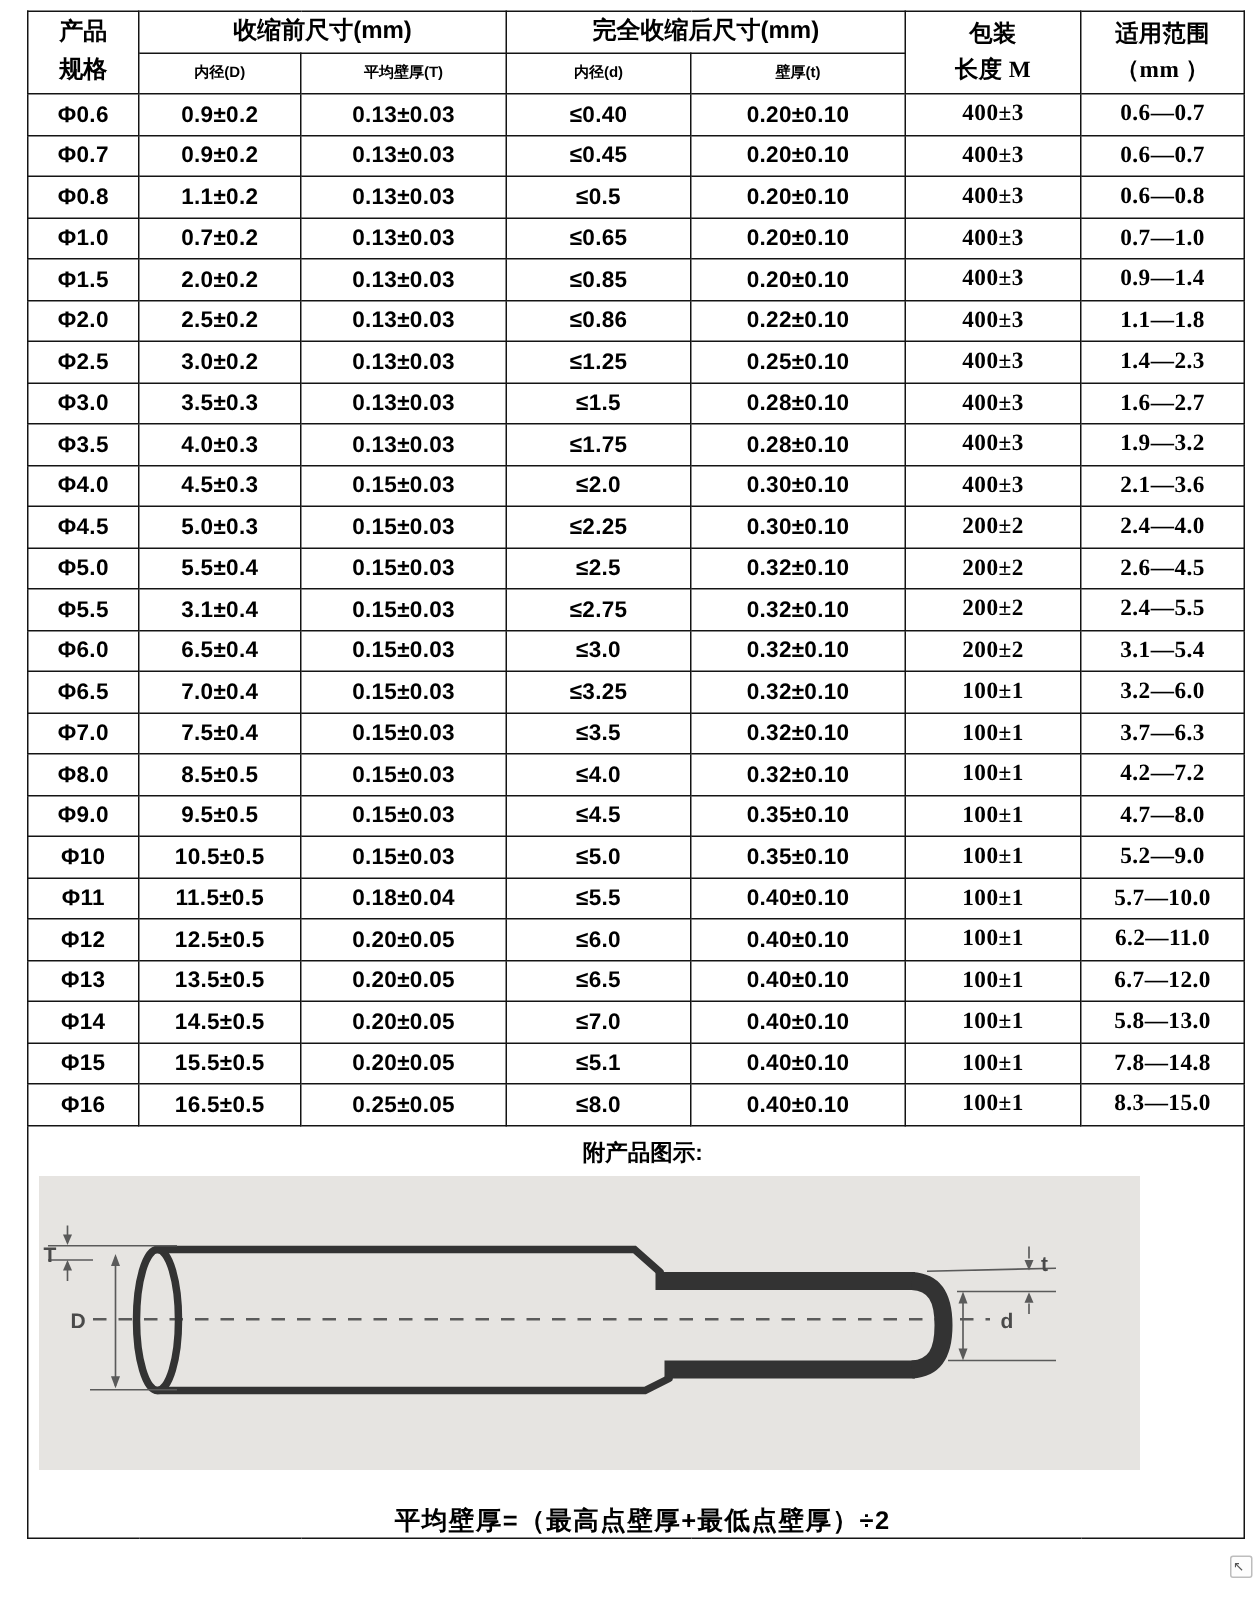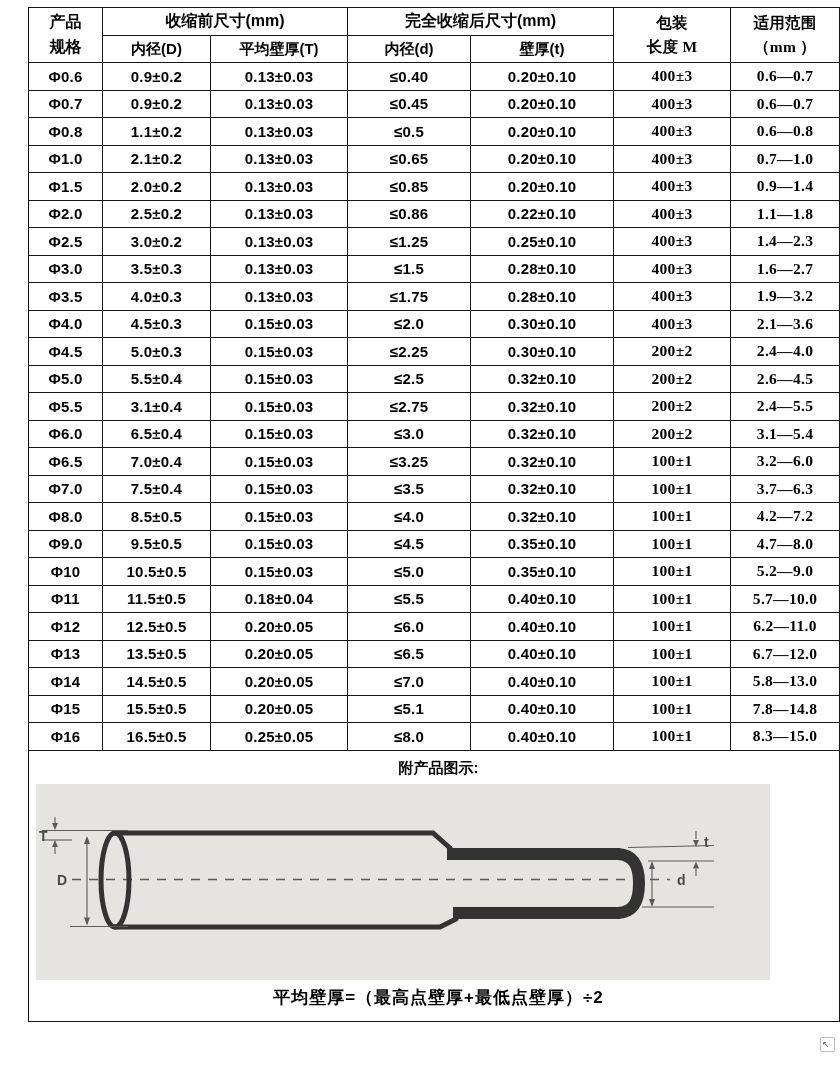--- a/index.html
+++ b/index.html
@@ -2,40 +2,40 @@
 <html style="--text: #000000; --border: #141414; --panel_bg: #e6e4e1; --tube: #333333; --dim: #5a5a5a;"><head>
 <meta charset="utf-8">
 <style>
   html,body{margin:0;padding:0;}
   body{
     width:840px;height:1074px;background:#ffffff;position:relative;overflow:hidden;
     font-family:"Liberation Sans","DejaVu Sans",sans-serif;color:var(--text,#000);
   }
   .page{position:absolute;inset:0;}
   table.spec{
-    position:absolute;left:28px;top:7px;
+    position:absolute;left:18px;top:7px;
     border-collapse:collapse;table-layout:fixed;width:811px;
   }
   table.spec th, table.spec td{
     border:1.6px solid var(--border,#111);
     text-align:center;vertical-align:middle;
     font-weight:bold;padding:0;overflow:hidden;
   }
   table.spec thead th{font-size:16px;line-height:1.55;}
-  table.spec thead tr.sub th{font-size:15px;height:26px;}
+  table.spec thead tr.sub th{font-size:10px;height:26px;}
   table.spec thead tr.grp th{height:27px;}
   table.spec tbody.rows td{height:26.5px;font-size:15px;letter-spacing:.2px;}
   
   table.spec .serif, table.spec tbody.rows td.c5, table.spec tbody.rows td.c6{
     font-family:"Liberation Serif","DejaVu Serif",serif;font-size:15.5px;letter-spacing:.3px;
   }
   td.figure-cell{height:270px;vertical-align:top !important;text-align:right;}
   .caption{font-size:15px;font-weight:bold;margin:8px 0 6px 9px;}
   .panel{width:734px;height:196px;margin-left:7px;background:var(--panel_bg,#e6e4e1);}
-  .formula{font-size:17px;font-weight:bold;margin:6px 0 0 9px;letter-spacing:1px;}
+  .formula{font-size:17px;font-weight:bold;margin:22px 0 0 9px;letter-spacing:1px;}
   
   .tube{stroke:var(--tube,#343434);fill:none;stroke-width:5;stroke-linecap:round;}
   .thick{stroke-width:12;stroke-linecap:butt;}
   .dash{stroke:var(--dim,#5a5a5a);stroke-width:1.6;stroke-dasharray:9 8;fill:none;}
   .thin{stroke:var(--dim,#5a5a5a);stroke-width:1.1;fill:none;}
   .arrow{fill:var(--dim,#5a5a5a);stroke:none;}
   .dim-label{fill:#4a4a4a;font-family:"Liberation Sans","DejaVu Sans",sans-serif;font-size:14px;}
   
   .resize-handle{
     position:absolute;left:820px;top:1037px;width:15px;height:15px;
@@ -107,21 +107,21 @@
           <td class="c0">Φ0.8</td>
           <td class="c1">1.1±0.2</td>
           <td class="c2">0.13±0.03</td>
           <td class="c3">≤0.5</td>
           <td class="c4">0.20±0.10</td>
           <td class="c5">400±3</td>
           <td class="c6">0.6—0.8</td>
         </tr>
         <tr>
           <td class="c0">Φ1.0</td>
-          <td class="c1">2.1±0.2</td>
+          <td class="c1">0.7±0.2</td>
           <td class="c2">0.13±0.03</td>
           <td class="c3">≤0.65</td>
           <td class="c4">0.20±0.10</td>
           <td class="c5">400±3</td>
           <td class="c6">0.7—1.0</td>
         </tr>
         <tr>
           <td class="c0">Φ1.5</td>
           <td class="c1">2.0±0.2</td>
           <td class="c2">0.13±0.03</td>

